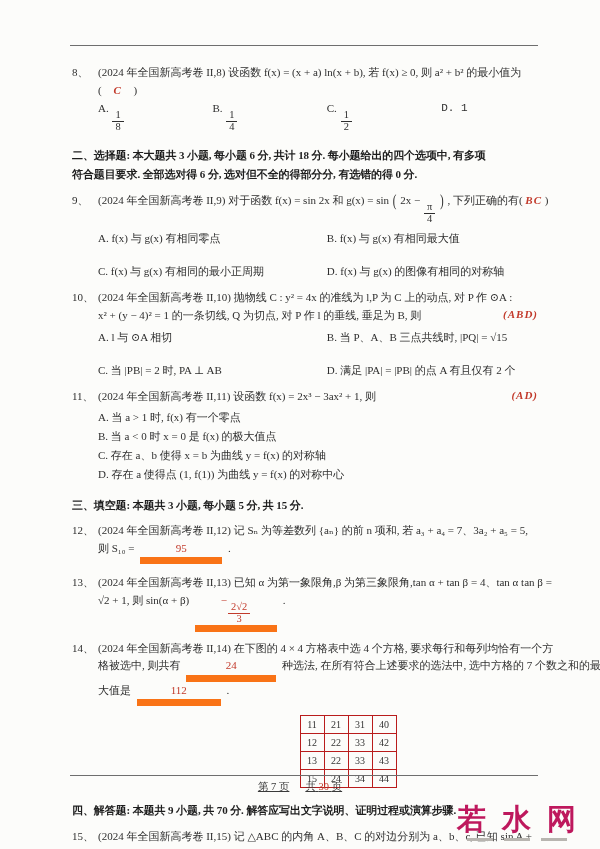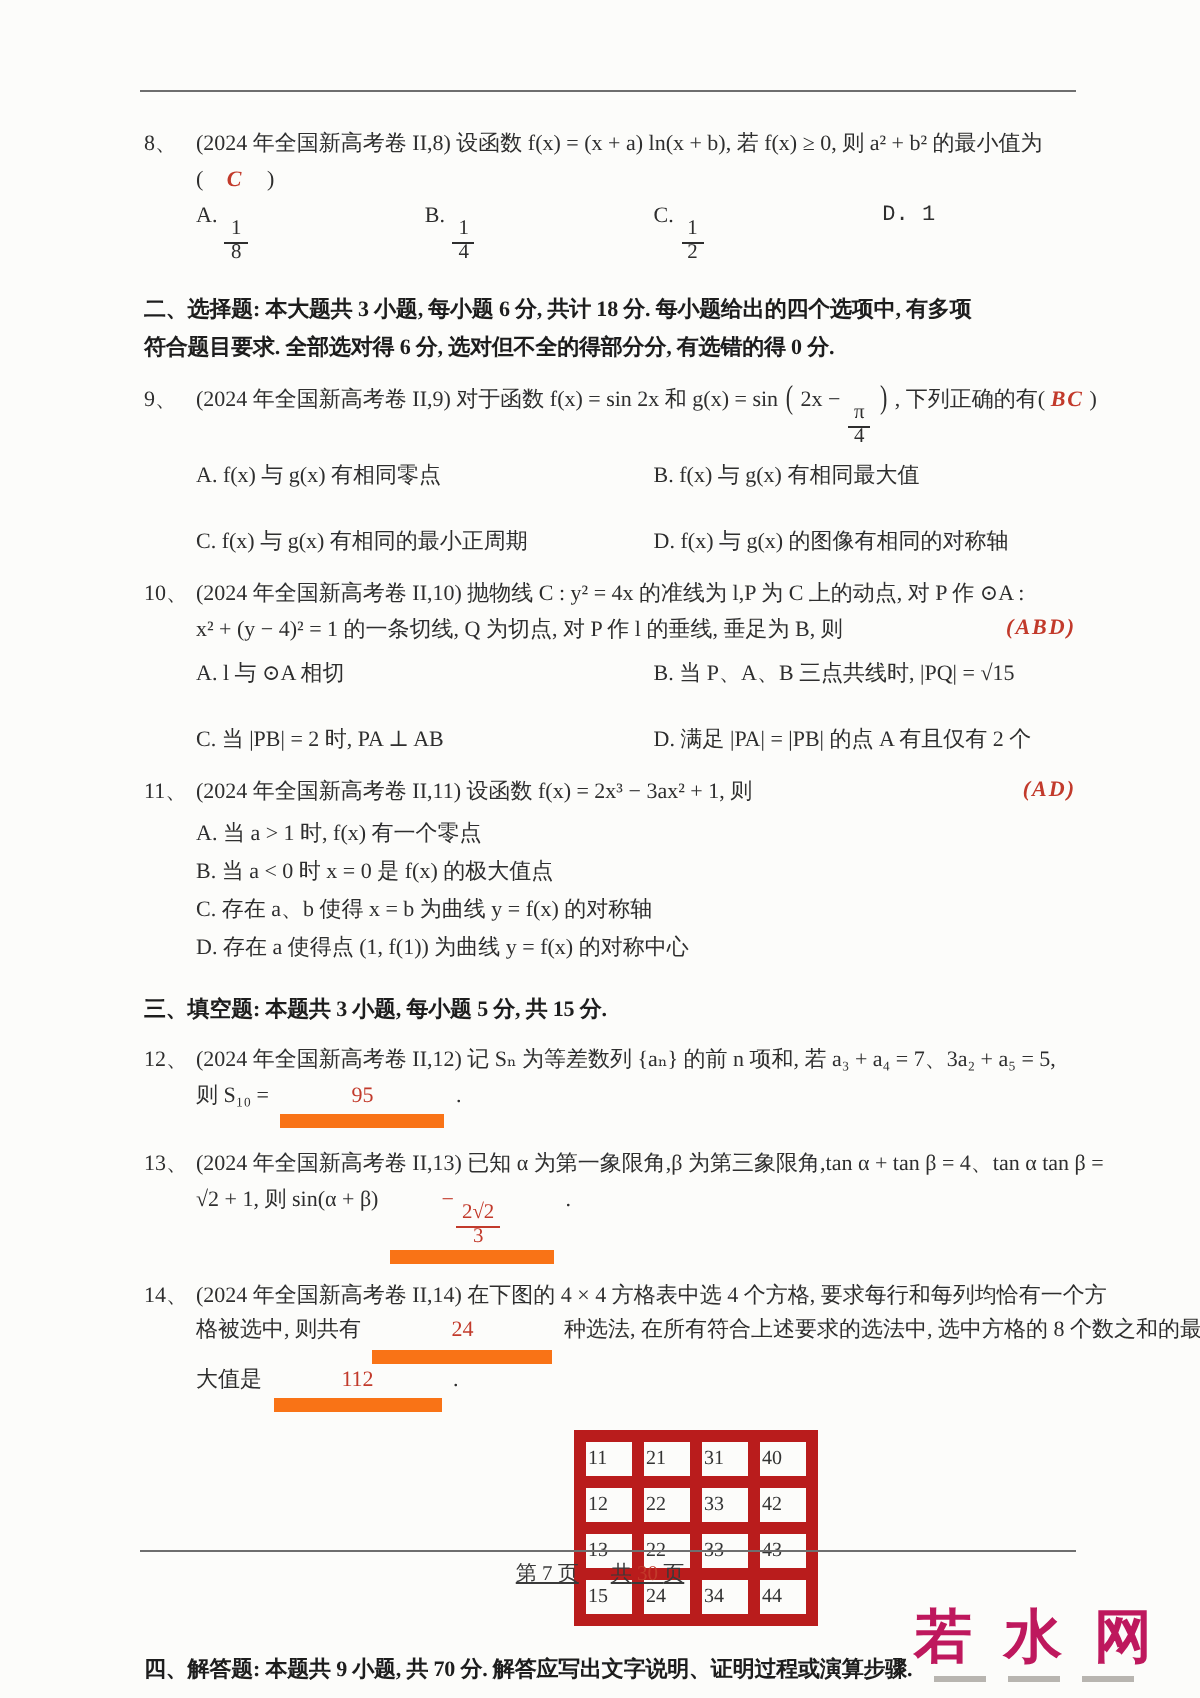--- a/index.html
+++ b/index.html
@@ -28,21 +28,21 @@
   .blank{display:inline-block;min-width:70px;border-bottom:7px solid #f97316;text-align:center;padding:0 6px;margin:0 3px;color:#c23a2b;}
   .options4{display:flex;margin-top:3px;line-height:1.2;}
   .options4 .opt{width:26%;}
   .options4 .opt:last-child{width:22%;font-family:Liberation Mono, monospace;}
   .options2{display:grid;grid-template-columns:52% 48%;row-gap:16px;margin-top:5px;line-height:1.55;}
   .options1{margin-top:2px;line-height:1.72;}
   .m-b13{margin-bottom:13px;} .m-b10{margin-bottom:10px;} .m-b9{margin-bottom:9px;}
   .m-b8{margin-bottom:8px;} .m-b12{margin-bottom:12px;}
   table.grid{border-collapse:collapse;margin:9px auto 13px;transform:translateX(30px);}
   table.grid td{
-    border:6px solid #b91c1c;width:21px;height:17px;
+    border:1px solid #b91c1c;width:21px;height:17px;text-align:center;
     font-size:10px;color:#333;padding:0 1px;
   }
   .footer{position:absolute;top:780px;left:0;width:100%;text-align:center;font-size:10.5px;color:#3a3a3a;text-decoration:underline;}
   .footer .sp{display:inline-block;width:16px;}
   .watermark{position:absolute;right:24px;bottom:8px;text-align:center;}
   .wm-text{
     font-family:"Liberation Sans","DejaVu Sans",sans-serif;
     font-size:29px;font-weight:bold;color:#be185d;letter-spacing:16px;
     margin-right:-16px;line-height:1;
   }
@@ -190,21 +190,21 @@
       </div>
     </div>
 
     <div class="question">
       <span class="qnum">14、</span>
       <div class="qbody">
         <div class="line">(2024 年全国新高考卷 II,14) 在下图的 4 × 4 方格表中选 4 个方格, 要求每行和每列均恰有一个方</div>
         <div class="line">
           <span>格被选中, 则共有</span>
           <span class="blank" style="min-width:78px;"><span class="red">24</span></span>
-          <span>种选法, 在所有符合上述要求的选法中, 选中方格的 8 个数之和的最</span>
+          <span>种选法, 在所有符合上述要求的选法中, 选中方格的 7 个数之和的最</span>
         </div>
         <div class="line">
           <span>大值是</span>
           <span class="blank" style="min-width:72px;"><span class="red">112</span></span>
           <span>.</span>
         </div>
         <table class="grid">
           <tbody>
               <tr>
             <td>11</td>

